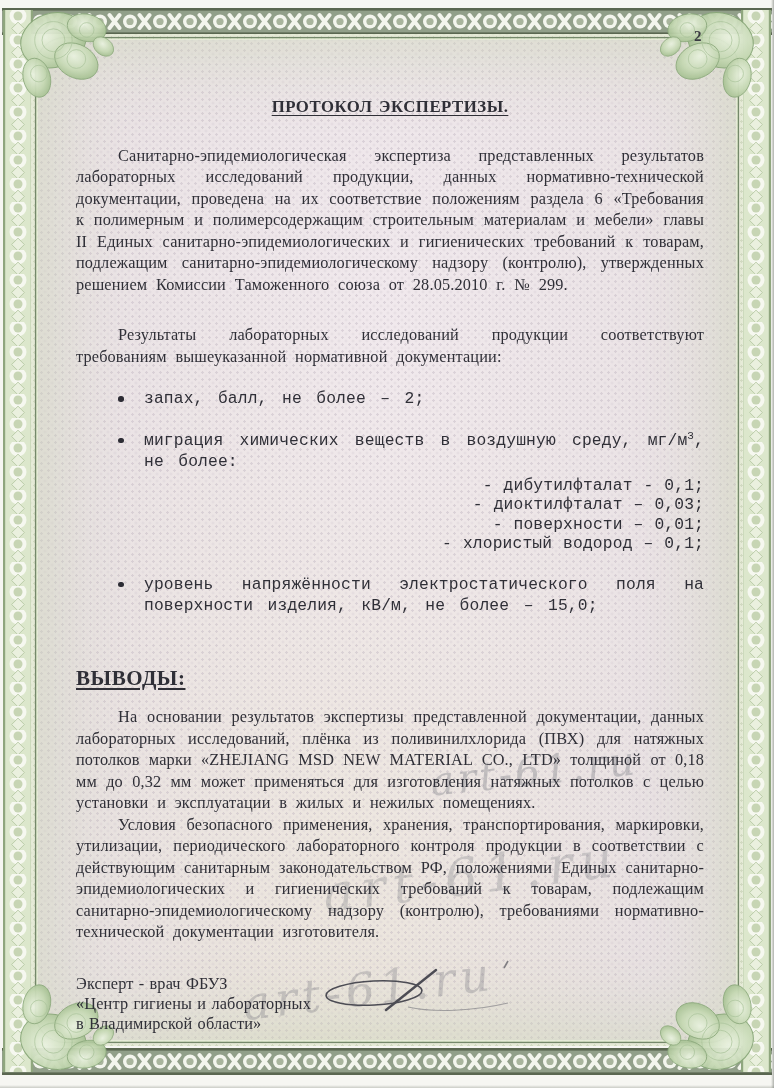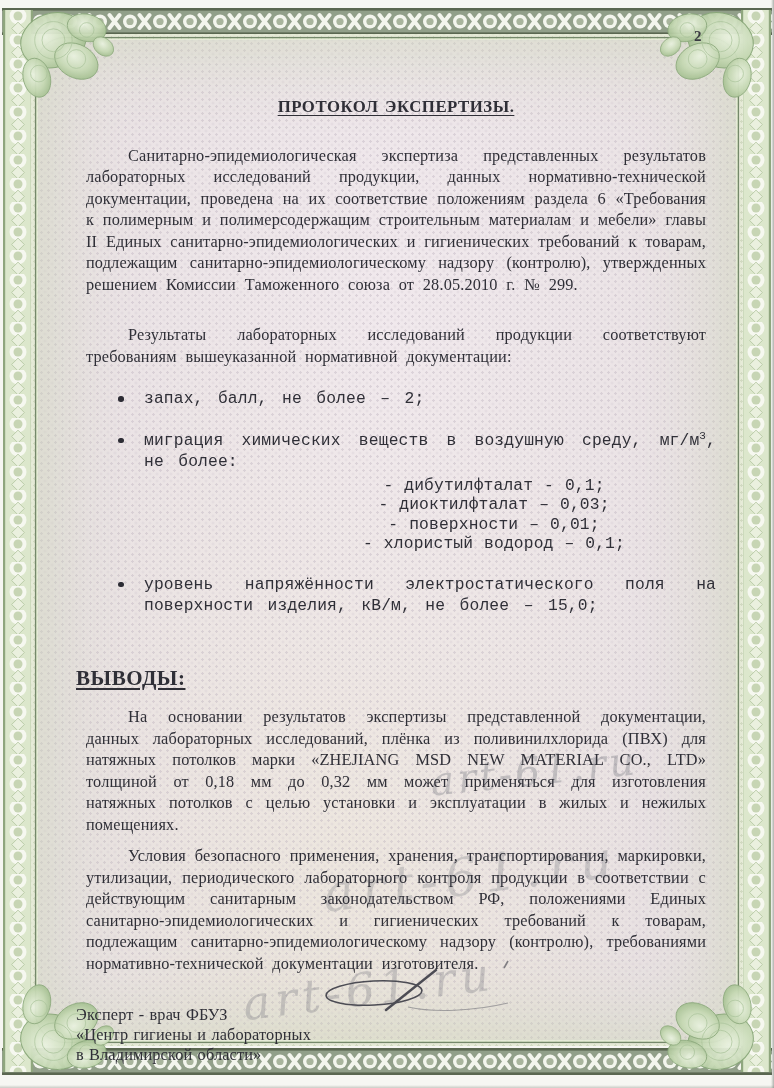--- a/index.html
+++ b/index.html
@@ -64,39 +64,39 @@
   .corner.br { right:16px; bottom:13px; transform:scale(-1,-1); }
 
   
   .page-number {
     position:absolute; left:694px; top:28px;
     font-size:15px; color:#3a3a42; font-weight:bold;
   }
 
   
   .doc {
-    position:absolute; left:76px; right:58px; top:96px;
+    position:absolute; left:76px; right:70px; top:96px;
     color:#2f2f37; font-size:16.3px; line-height:21.5px;
     text-align:justify; word-spacing:4.5px; letter-spacing:.15px;
   }
   .doc-title {
     text-align:center; font-weight:bold; font-size:16.8px; letter-spacing:.5px;
     text-decoration:underline; text-underline-offset:3px;
     margin:0 0 27px 0; word-spacing:2px;
   }
-  .para { margin:10px; text-indent:42px; }
+  .para { margin:0; text-indent:42px; }
   .mt-lg { margin-top:29px; }
   ul.req { list-style:none; margin:21px 0 0 0; padding:0;font-family:Liberation Mono, monospace; }
   ul.req > li { position:relative; padding-left:68px; margin:0 0 20px 0; }
   ul.req > li::before {
     content:""; position:absolute; left:42px; top:8px;
     width:5.5px; height:5.5px; border-radius:50%; background:#2c2c34;
   }
   ul.sub { list-style:none; margin:3px 0 0 0; padding:0 0 0 128px; }
-  ul.sub li { line-height:19.5px; margin:0; text-align:center; word-spacing:1px; }
+  ul.sub li { line-height:19.5px; margin:0; text-align:right; word-spacing:1px; }
   sup { font-size:11px; line-height:0; }
 
   .conclusions-heading {
     margin-top:51px; font-weight:bold; font-size:21px; letter-spacing:.5px;
     text-decoration:underline; text-underline-offset:3px; text-align:left;
   }
   .mt-after-heading { margin-top:17px; }
 
   
   .sig-block { margin-top:31px; display:flex; justify-content:flex-start; align-items:flex-end; }

